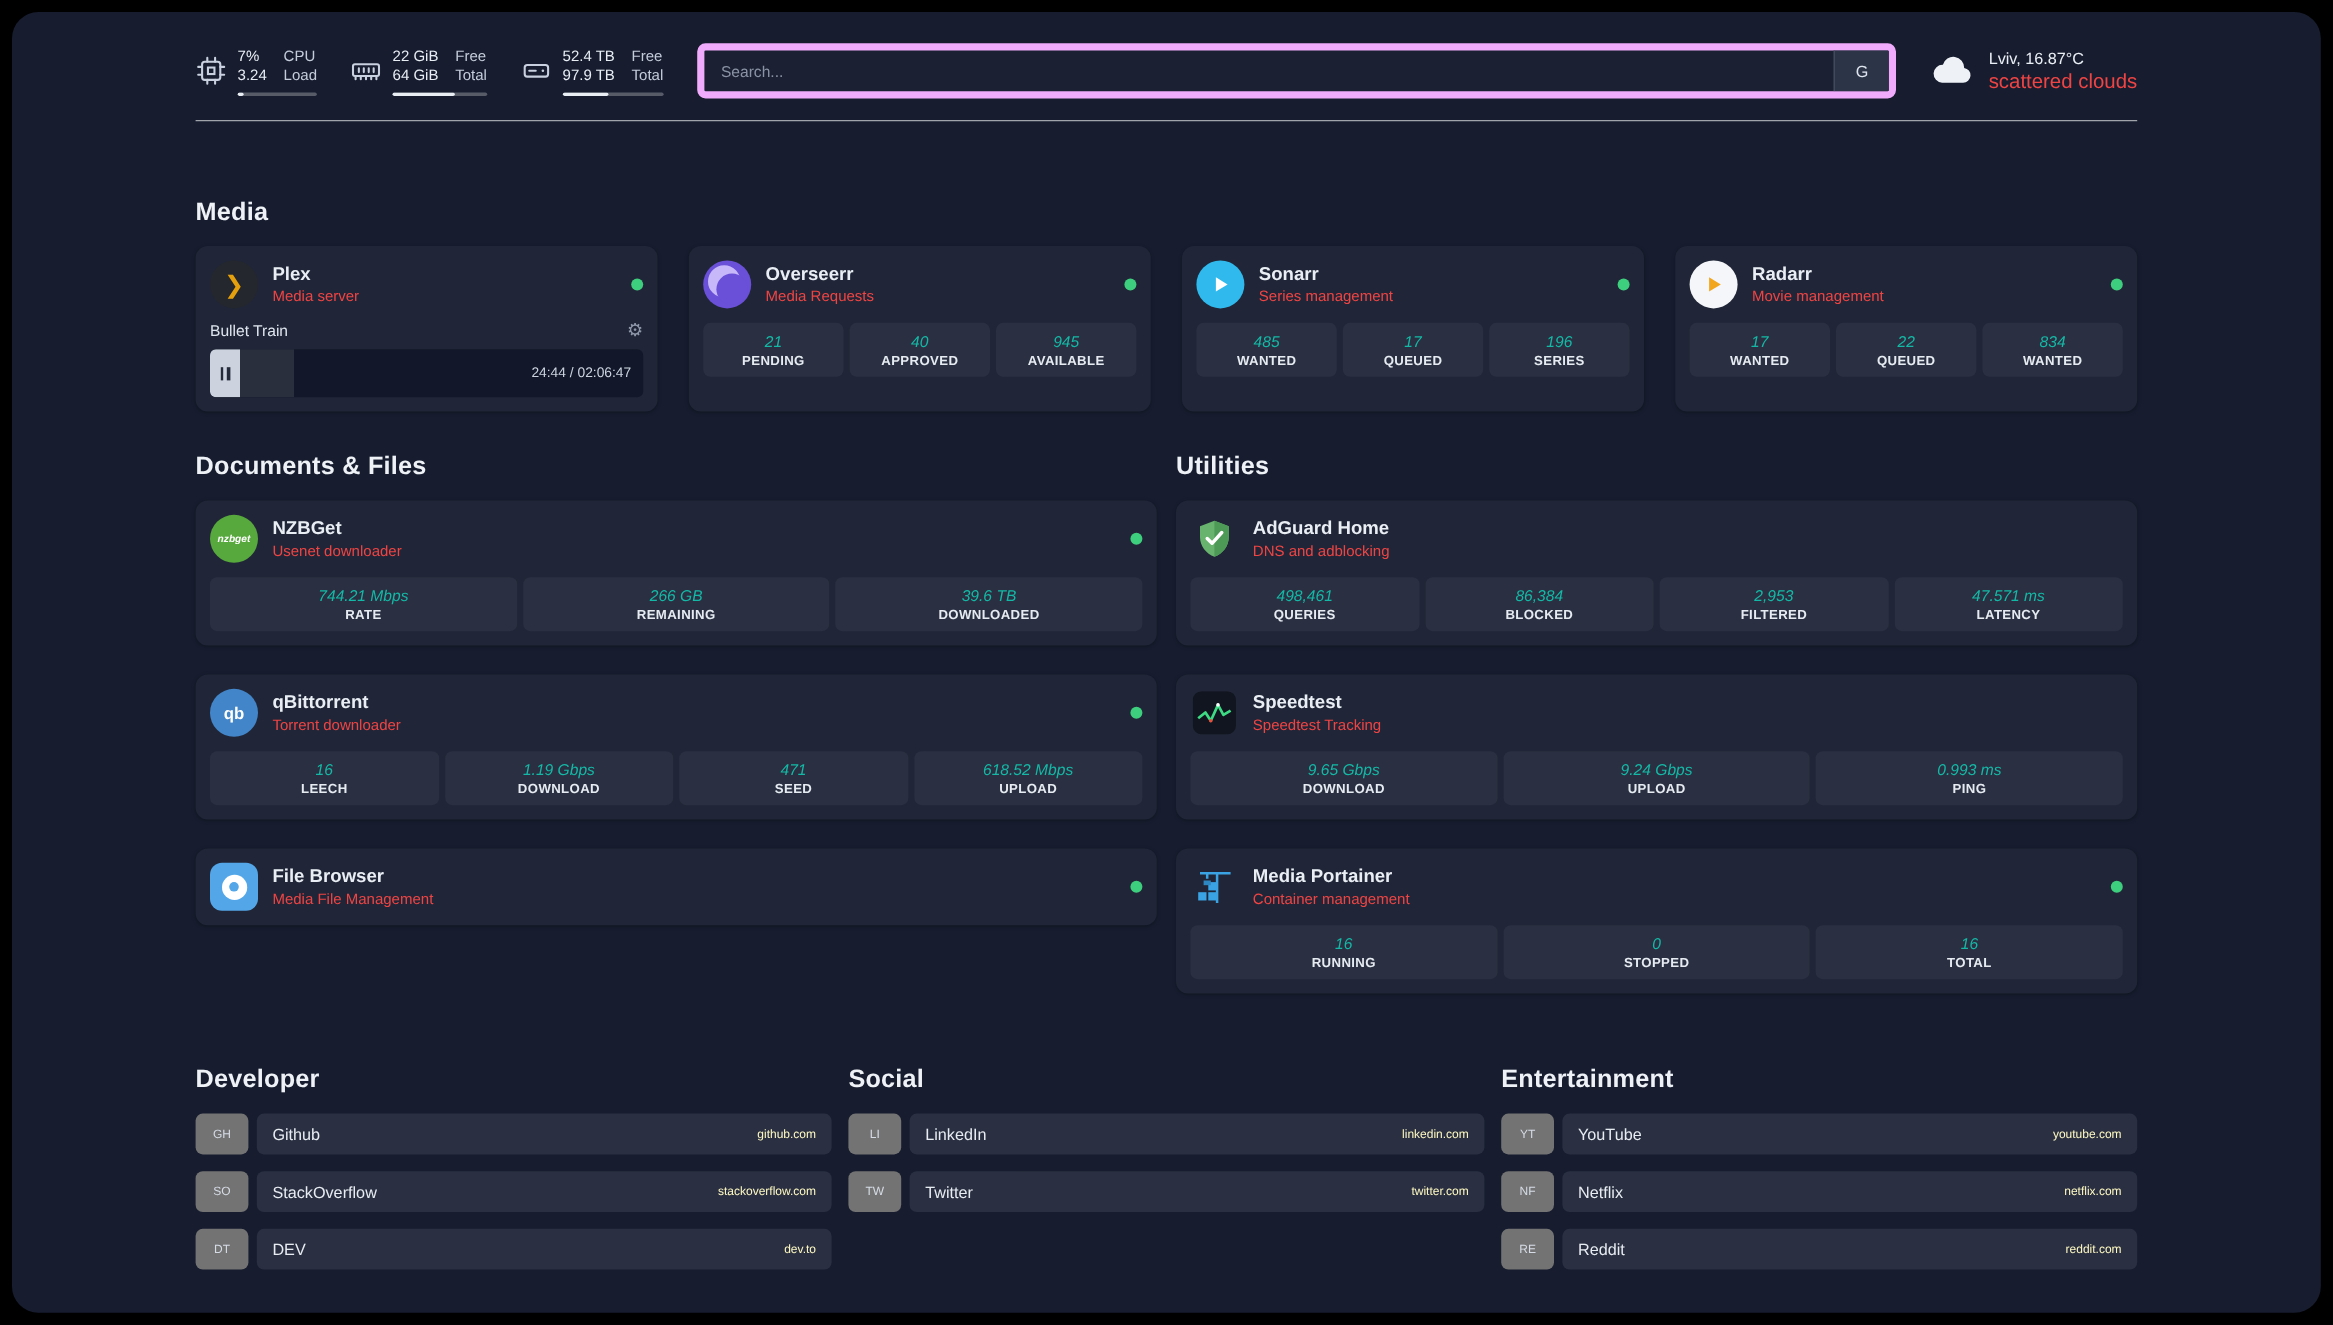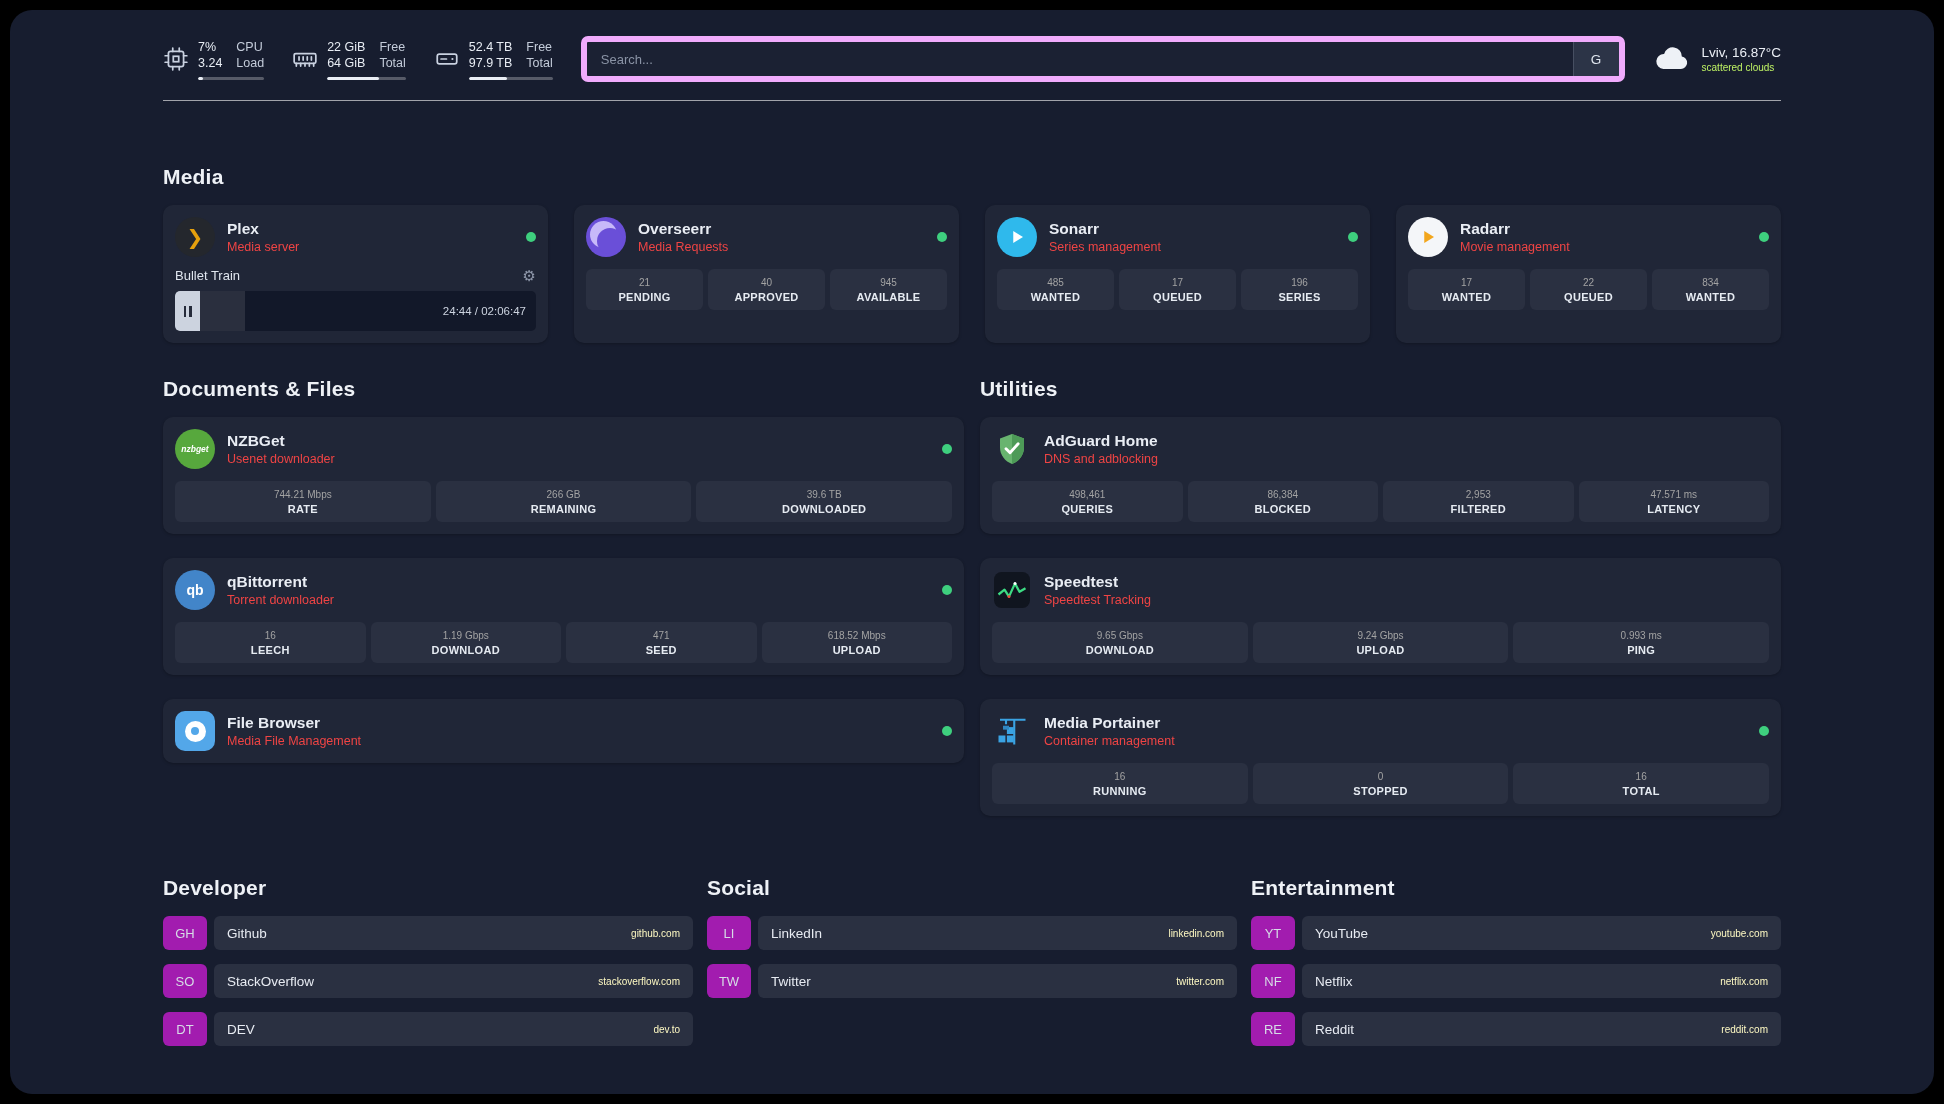--- a/index.html
+++ b/index.html
@@ -22,41 +22,41 @@
   .search{flex:1;display:flex;align-items:stretch;height:34px;margin:0 28px;background:#1b2133;
           border:6px solid #f0abfc;border-radius:7px;overflow:hidden;}
   .search-input{flex:1;background:transparent;border:none;outline:none;padding:0 14px;
                 font-size:13px;color:#e6eaf1;font-family:inherit;}
   .search-input::placeholder{color:#8a93a5;}
   .search-btn{width:46px;border:none;border-left:1px solid #474f62;background:#2c3447;color:#dfe5ee;
               font-size:13.5px;font-family:inherit;cursor:pointer;}
 
   .weather{display:flex;align-items:center;gap:11px;}
   .weather .w1{font-size:13.5px;color:#eaeef5;}
-  .weather .w2{font-size:10px;color:#bef264;margin-top:2px;}
+  .weather .w2{font-size:17px;color:#ef4444;margin-top:2px;}
 
   .divider{margin-top:18px;border-bottom:1.5px solid rgba(255,255,255,0.6);}
 
   
   .section-title{font-size:21px;font-weight:600;color:#eef1f6;letter-spacing:.2px;}
   .mt-media{margin-top:64px;}
   .media-grid{display:grid;grid-template-columns:repeat(4,1fr);gap:26px;margin-top:16px;}
   .twocol{display:grid;grid-template-columns:1fr 1fr;gap:0 16px;margin-top:34px;}
   .col-stack{display:flex;flex-direction:column;gap:24px;margin-top:16px;}
 
   
   .card{background:#202637;border-radius:10px;padding:12px;box-shadow:0 1px 3px rgba(0,0,0,.25);}
   .card-header{display:flex;align-items:center;gap:12px;}
   .icon{width:40px;height:40px;flex:none;display:flex;align-items:center;justify-content:center;}
   .svc-name{font-size:15.5px;font-weight:600;color:#e9edf4;}
   .svc-desc{font-size:12.5px;color:#ef4444;margin-top:2px;}
   .dot{margin-left:auto;width:10px;height:10px;border-radius:50%;background:#3ecf7e;flex:none;}
   .stats{display:flex;gap:5px;margin-top:12px;}
   .tile{flex:1;background:#2a3041;border-radius:6px;padding:8px 4px 7px;text-align:center;min-width:0;}
-  .tile .v{font-size:10px;color:#a3a3a3;white-space:nowrap;}
+  .tile .v{font-size:13px;color:#14b8a6;white-space:nowrap;font-style:italic;}
   .tile .l{font-size:11px;font-weight:700;color:#e6ebf2;margin-top:3px;letter-spacing:.3px;}
 
   
   .np-row{display:flex;align-items:center;margin-top:11px;}
   .np-title{font-size:13px;color:#dfe5ee;}
   .gear{margin-left:auto;font-size:15px;color:#8f98ab;cursor:pointer;line-height:1;}
   .np-bar{position:relative;margin-top:8px;height:40px;background:#121829;border-radius:5px;
           display:flex;align-items:center;overflow:hidden;}
   .np-fill{position:absolute;left:0;top:0;height:100%;width:19.5%;background:rgba(255,255,255,0.10);}
   .np-pause{position:relative;display:flex;gap:3px;align-items:center;justify-content:center;
@@ -77,22 +77,22 @@
   .qb-ic{background:#4285c9;border-radius:50%;}
   .qb-ic span{color:#fff;font-size:14px;font-weight:700;}
   .fb-ic{background:#53a7e9;border-radius:10px;}
   .fb-disc{width:21px;height:21px;border-radius:50%;background:#fff;display:flex;align-items:center;justify-content:center;}
   .fb-disc i{width:8px;height:8px;border-radius:50%;background:#53a7e9;}
 
   
   .bookmarks{display:grid;grid-template-columns:repeat(3,1fr);gap:0 14px;margin-top:60px;padding-bottom:40px;}
   .bk-list{display:flex;flex-direction:column;gap:14px;margin-top:16px;}
   .bk-row{display:flex;gap:7px;height:34px;cursor:pointer;}
-  .bk-abbr{width:44px;flex:none;background:#a21caf;border-radius:6px;display:flex;align-items:center;
-           justify-content:center;font-size:13px;color:#d6dce6;}
+  .bk-abbr{width:44px;flex:none;background:#737373;border-radius:6px;display:flex;align-items:center;
+           justify-content:center;font-size:10px;color:#d6dce6;}
   .bk-bar{flex:1;background:#2a3041;border-radius:6px;display:flex;align-items:center;padding:0 13px;min-width:0;}
   .bk-name{font-size:13.5px;color:#e7ebf2;}
   .bk-url{margin-left:auto;font-size:10px;color:#fef9c3;}
 </style>
 </head>
 <body>
 
 <div class="frame">
 <div class="screen">
 <div class="content">

